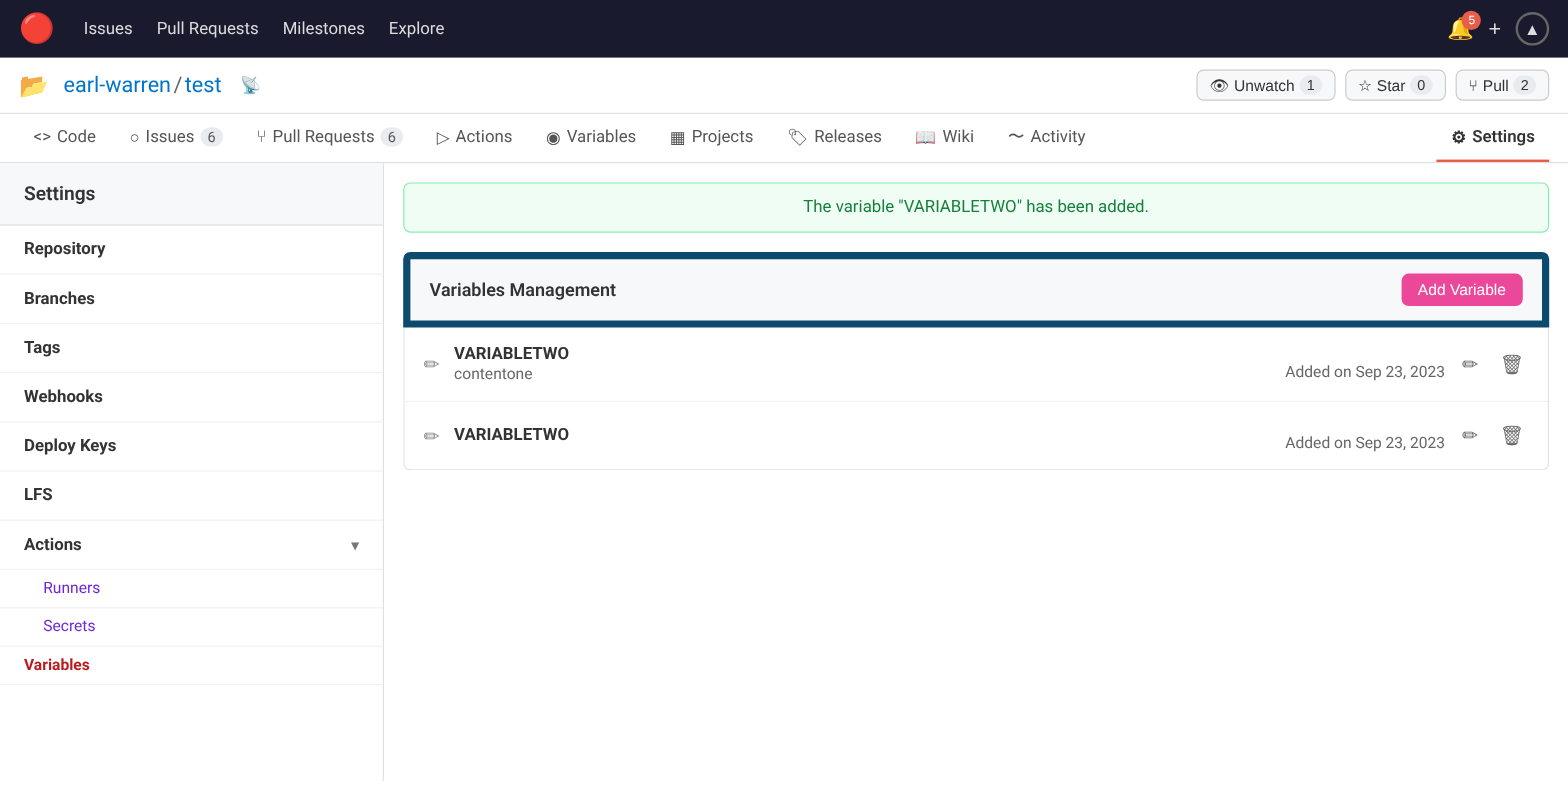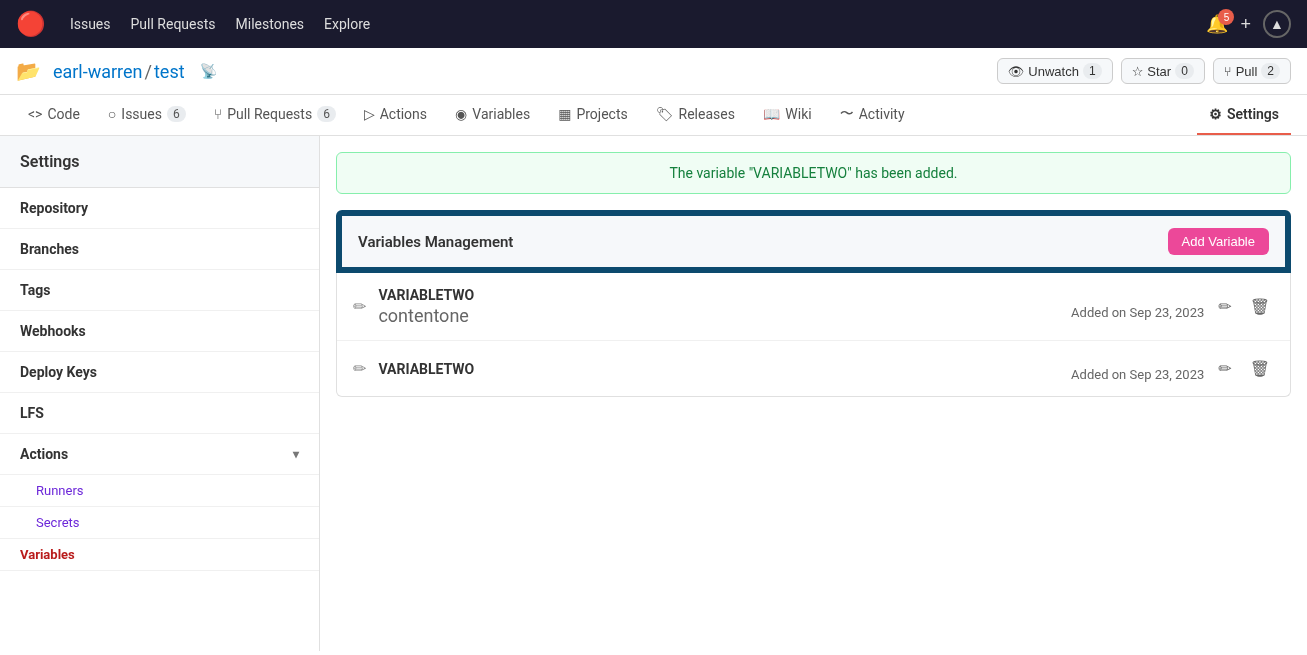--- a/index.html
+++ b/index.html
@@ -108,21 +108,21 @@
     
     .var-list { border: 1px solid #e0e0e0; border-top: none; border-radius: 0 0 6px 6px; }
     .var-item {
       display: flex; align-items: center; padding: 14px 16px;
       border-bottom: 1px solid #f0f0f0;
     }
     .var-item:last-child { border-bottom: none; }
     .var-edit-icon { color: #888; margin-right: 12px; font-size: 16px; }
     .var-info { flex: 1; }
     .var-name { font-weight: 700; font-size: 14px; }
-    .var-value { color: #666; font-size: 18px; margin-top: 2px; }
+    .var-value { color: #666; font-size: 13px; margin-top: 2px; }
     .var-meta { display: flex; align-items: flex-end; gap: 10px; color: #666; font-size: 13px; }
     .var-action-btn {
       background: none; border: none; cursor: pointer; color: #666; font-size: 16px; padding: 4px;
     }
   </style>
 </head>
 <body>
 
 <nav class="navbar">
   <span class="navbar-logo">🔴</span>

